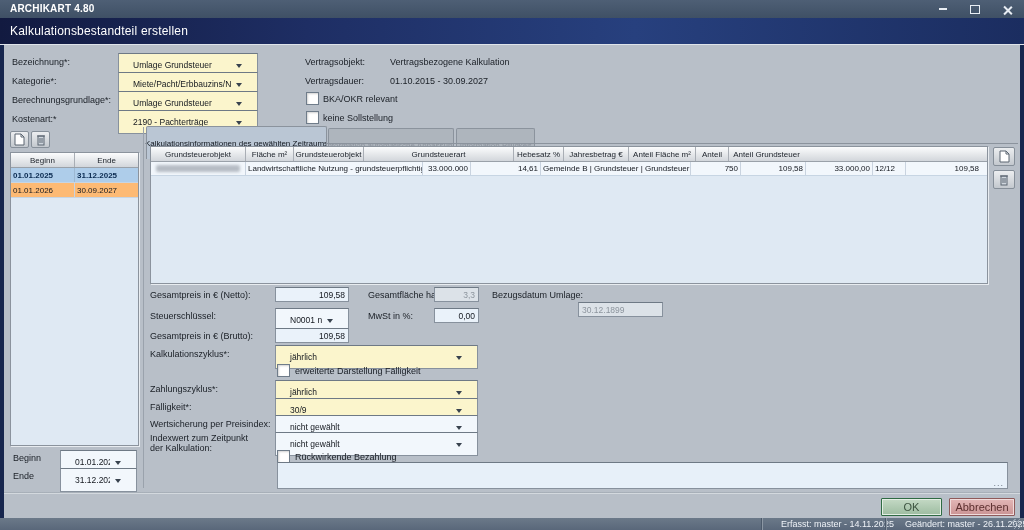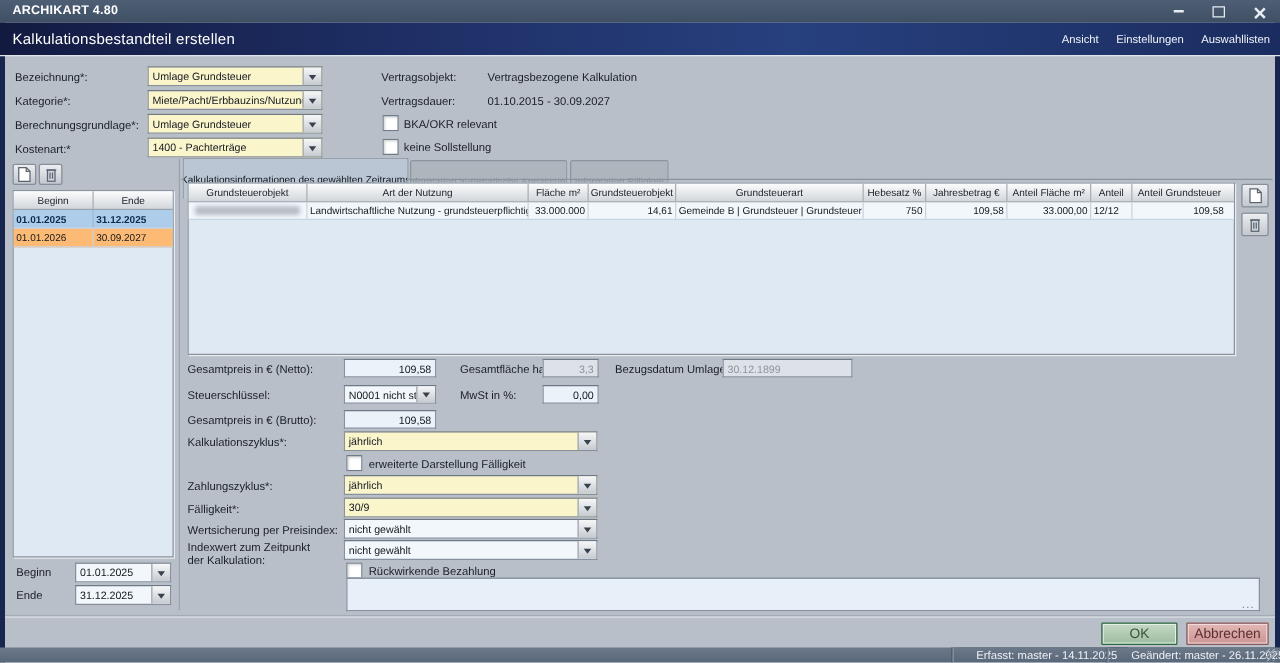--- a/index.html
+++ b/index.html
@@ -26,21 +26,21 @@
   #menu span{cursor:default}
   
   .edge{position:absolute;background:#17264e;z-index:8}
   
   .lbl{position:absolute;white-space:nowrap;color:#1a1f26}
   .fld{position:absolute;box-sizing:border-box;background:#eaf2fa;border:1px solid #87919d;border-top-color:#6e7985;
        display:flex;align-items:center;padding:0 3px;font-size:8.5px;white-space:nowrap;overflow:hidden}
   .fld.right{justify-content:flex-end}
   .fld.yellow{background:#fbf5cc}
   .fld.grey{background:#dce2e8;color:#8d959e}
-  .combo{padding:0}
+  .combo{padding:11px}
   .combo .ct{flex:1;padding:0 3px;overflow:hidden;white-space:nowrap}
   .combo .ca{width:14px;align-self:stretch;background:linear-gradient(#f6f7f8,#c6cbd1);
        border-left:1px solid #99a0a9;display:flex;align-items:center;justify-content:center;flex:0 0 14px}
   .combo .ca::after{content:"";width:0;height:0;border:3px solid transparent;border-top:4px solid #38424e;margin-top:4px}
   .chk{position:absolute;width:11px;height:11px;background:#fff;border:1px solid #6f7c8a;
        box-shadow:inset 1px 1px 2px rgba(0,0,0,.18)}
   
   .tbtn{position:absolute;box-sizing:border-box;background:linear-gradient(#eceef0,#c3c8ce);
         border:1px solid #868f99;border-radius:2px;display:flex;align-items:center;justify-content:center}
   
@@ -96,25 +96,20 @@
   <div class="winbtn" style="right:36px">
       <span class="glyph-max"></span>
     </div>
   <div class="winbtn" style="right:4px">
       <span class="glyph-close"></span>
     </div>
 </div>
 
 <div id="header">
   <span class="h">Kalkulationsbestandteil erstellen</span>
-  <div id="menu">
-    <span>Ansicht</span>
-    <span>Einstellungen</span>
-    <span>Auswahllisten</span>
-  </div>
 </div>
 
 <span class="lbl" style="left:12px;top:57px">Bezeichnung*:</span>
 <div class="fld yellow combo" style="left:118px;top:53px;width:140px;height:16px">
   <span class="ct">Umlage Grundsteuer</span>
   <span class="ca"></span>
 </div>
 
 <span class="lbl" style="left:12px;top:76px">Kategorie*:</span>
 <div class="fld yellow combo" style="left:118px;top:72px;width:140px;height:16px">
@@ -123,21 +118,21 @@
 </div>
 
 <span class="lbl" style="left:12px;top:95px">Berechnungsgrundlage*:</span>
 <div class="fld yellow combo" style="left:118px;top:91px;width:140px;height:16px">
   <span class="ct">Umlage Grundsteuer</span>
   <span class="ca"></span>
 </div>
 
 <span class="lbl" style="left:12px;top:114px">Kostenart:*</span>
 <div class="fld yellow combo" style="left:118px;top:110px;width:140px;height:16px">
-  <span class="ct">1400 - Pachterträge</span>
+  <span class="ct">2190 - Pachterträge</span>
   <span class="ca"></span>
 </div>
 
 <span class="lbl" style="left:305px;top:57px">Vertragsobjekt:</span>
 <span class="lbl" style="left:390px;top:57px">Vertragsbezogene Kalkulation</span>
 <span class="lbl" style="left:305px;top:76px">Vertragsdauer:</span>
 <span class="lbl" style="left:390px;top:76px">01.10.2015 - 30.09.2027</span>
 
 <span class="chk" style="left:306px;top:92px"></span>
 <span class="lbl" style="left:323px;top:94px">BKA/OKR relevant</span>
@@ -188,21 +183,20 @@
 <div class="abs" style="left:143px;top:127px;width:1px;height:361px;background:#9aa2ac"></div>
 
 <div class="tab active" style="left:146px;width:181px">Kalkulationsinformationen des gewählten Zeitraums</div>
 <div class="tab dis" style="left:328px;width:126px">Information automatische Anpassung</div>
 <div class="tab dis" style="left:456px;width:79px">Information Billigkeit</div>
 <div class="tabline"></div>
 
 <div class="panelbox" style="left:150px;top:146px;width:838px;height:138px;z-index:3">
   <div class="thead" style="height:14px">
     <div class="th" style="width:95px">Grundsteuerobjekt</div>
-    <div class="th" style="width:177px">Art der Nutzung</div>
     <div class="th" style="width:48px">Fläche m²</div>
     <div class="th" style="width:70px">Grundsteuerobjekt</div>
     <div class="th" style="width:150px">Grundsteuerart</div>
     <div class="th" style="width:50px">Hebesatz %</div>
     <div class="th" style="width:65px">Jahresbetrag €</div>
     <div class="th" style="width:67px">Anteil Fläche m²</div>
     <div class="th" style="width:33px">Anteil</div>
     <div class="th" style="width:75px;border-right:none">Anteil Grundsteuer</div>
   </div>
   <div class="trow" style="height:13px">
@@ -234,21 +228,21 @@
       <line x1="4" y1="5" x2="4" y2="10" stroke="#5a6470"></line>
       <line x1="6" y1="5" x2="6" y2="10" stroke="#5a6470"></line>
   </svg>
 </div>
 
 <span class="lbl" style="left:150px;top:290px">Gesamtpreis in € (Netto):</span>
 <div class="fld right" style="left:275px;top:287px;width:74px;height:15px">109,58</div>
 <span class="lbl" style="left:368px;top:290px">Gesamtfläche ha:</span>
 <div class="fld right grey" style="left:434px;top:287px;width:45px;height:15px">3,3</div>
 <span class="lbl" style="left:492px;top:290px">Bezugsdatum Umlage:</span>
-<div class="fld grey" style="left:578px;top:287px;width:104px;height:15px">30.12.1899</div>
+<div class="fld grey" style="left:578px;top:302px;width:85px;height:15px">30.12.1899</div>
 
 <span class="lbl" style="left:150px;top:311px">Steuerschlüssel:</span>
 <div class="fld combo" style="left:275px;top:308px;width:74px;height:15px;background:#f2f7fc">
   <span class="ct">N0001 nicht ste</span>
   <span class="ca"></span>
 </div>
 <span class="lbl" style="left:368px;top:311px">MwSt in %:</span>
 <div class="fld right" style="left:434px;top:308px;width:45px;height:15px">0,00</div>
 
 <span class="lbl" style="left:150px;top:331px">Gesamtpreis in € (Brutto):</span>

